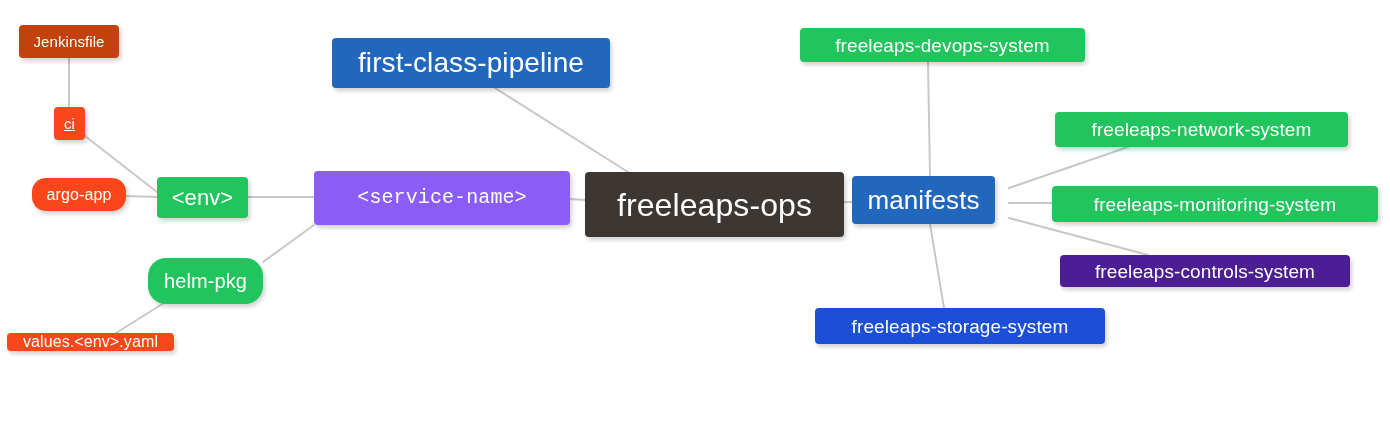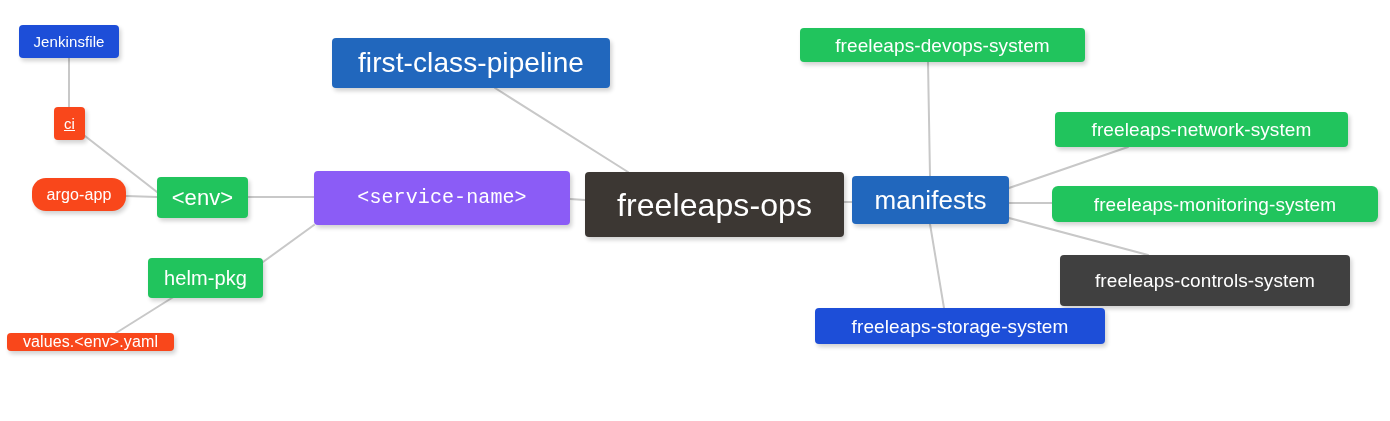--- a/index.html
+++ b/index.html
@@ -54,59 +54,59 @@
       <line x1="495" y1="88" x2="628" y2="172" stroke="#c8c8c8" stroke-width="2" stroke-linecap="round"></line>
       <line x1="570" y1="199" x2="585" y2="200" stroke="#c8c8c8" stroke-width="2" stroke-linecap="round"></line>
       <line x1="844" y1="202" x2="852" y2="202" stroke="#c8c8c8" stroke-width="2" stroke-linecap="round"></line>
       <line x1="930" y1="176" x2="928" y2="62" stroke="#c8c8c8" stroke-width="2" stroke-linecap="round"></line>
       <line x1="1009" y1="188" x2="1128" y2="147" stroke="#c8c8c8" stroke-width="2" stroke-linecap="round"></line>
       <line x1="1009" y1="203" x2="1052" y2="203" stroke="#c8c8c8" stroke-width="2" stroke-linecap="round"></line>
       <line x1="1009" y1="218" x2="1148" y2="255" stroke="#c8c8c8" stroke-width="2" stroke-linecap="round"></line>
       <line x1="930" y1="224" x2="944" y2="308" stroke="#c8c8c8" stroke-width="2" stroke-linecap="round"></line>
     </svg>
   <div id="node-layer">
-      <div class="node" style="left: 19px; top: 25px; width: 100px; height: 33px; background: #1d4ed8; font-size: 15px;">
+      <div class="node" style="left: 19px; top: 25px; width: 100px; height: 33px; background: #c2410c; font-size: 15px;">
         <span>Jenkinsfile</span>
       </div>
       <div class="node" style="left: 54px; top: 107px; width: 31px; height: 33px; background: rgb(249, 71, 27); font-size: 15px; text-decoration: underline;">
         <span>ci</span>
       </div>
       <div class="node" style="left: 32px; top: 178px; width: 94px; height: 33px; background: rgb(249, 71, 27); font-size: 16px; border-radius: 14px;">
         <span>argo-app</span>
       </div>
       <div class="node" style="left: 157px; top: 177px; width: 91px; height: 41px; background: rgb(33, 196, 93); font-size: 22px; text-align: center;">
         <span>&lt;env&gt;</span>
       </div>
-      <div class="node" style="left: 148px; top: 258px; width: 115px; height: 40px; background: rgb(33, 196, 93); font-size: 20px;">
+      <div class="node" style="left: 148px; top: 258px; width: 115px; height: 46px; background: rgb(33, 196, 93); font-size: 20px; border-radius: 18px;">
         <span>helm-pkg</span>
       </div>
       <div class="node" style="left: 7px; top: 333px; width: 167px; height: 18px; background: rgb(249, 71, 27); font-size: 16px;">
         <span>values.&lt;env&gt;.yaml</span>
       </div>
       <div class="node" style="left: 314px; top: 38px; width: 278px; height: 50px; background: rgb(33, 103, 189); font-size: 28px; margin-left: 18px;">
         <span>first-class-pipeline</span>
       </div>
       <div class="node" style="left: 314px; top: 171px; width: 256px; height: 54px; background: #8b5cf6; font-size: 20px; font-family: Liberation Mono, monospace;">
         <span>&lt;service-name&gt;</span>
       </div>
       <div class="node" style="left: 585px; top: 172px; width: 259px; height: 65px; background: rgb(60, 55, 51); font-size: 32px;">
         <span>freeleaps-ops</span>
       </div>
-      <div class="node" style="left: 852px; top: 176px; width: 157px; height: 48px; background: rgb(33, 103, 189); font-size: 26px;">
+      <div class="node" style="left: 852px; top: 176px; width: 143px; height: 48px; background: rgb(33, 103, 189); font-size: 26px;">
         <span>manifests</span>
       </div>
       <div class="node" style="left: 800px; top: 28px; width: 285px; height: 34px; background: rgb(33, 196, 93); font-size: 19px;">
         <span>freeleaps-devops-system</span>
       </div>
       <div class="node" style="left: 1055px; top: 112px; width: 293px; height: 35px; background: rgb(33, 196, 93); font-size: 19px; align-items: center;">
         <span>freeleaps-network-system</span>
       </div>
-      <div class="node" style="left: 1052px; top: 186px; width: 326px; height: 36px; background: rgb(33, 196, 93); font-size: 19px; border-radius: 6px;">
+      <div class="node" style="left: 1052px; top: 186px; width: 326px; height: 36px; background: rgb(33, 196, 93); font-size: 19px;">
         <span>freeleaps-monitoring-system</span>
       </div>
-      <div class="node" style="left: 1060px; top: 255px; width: 290px; height: 51px; background: #404040; font-size: 19px;">
+      <div class="node" style="left: 1060px; top: 255px; width: 290px; height: 32px; background: #4c1d95; font-size: 19px;">
         <span>freeleaps-controls-system</span>
       </div>
       <div class="node" style="left: 815px; top: 308px; width: 290px; height: 36px; background: #1d4ed8; font-size: 19px;">
         <span>freeleaps-storage-system</span>
       </div>
     </div>
 </div>
 
 </body></html>

